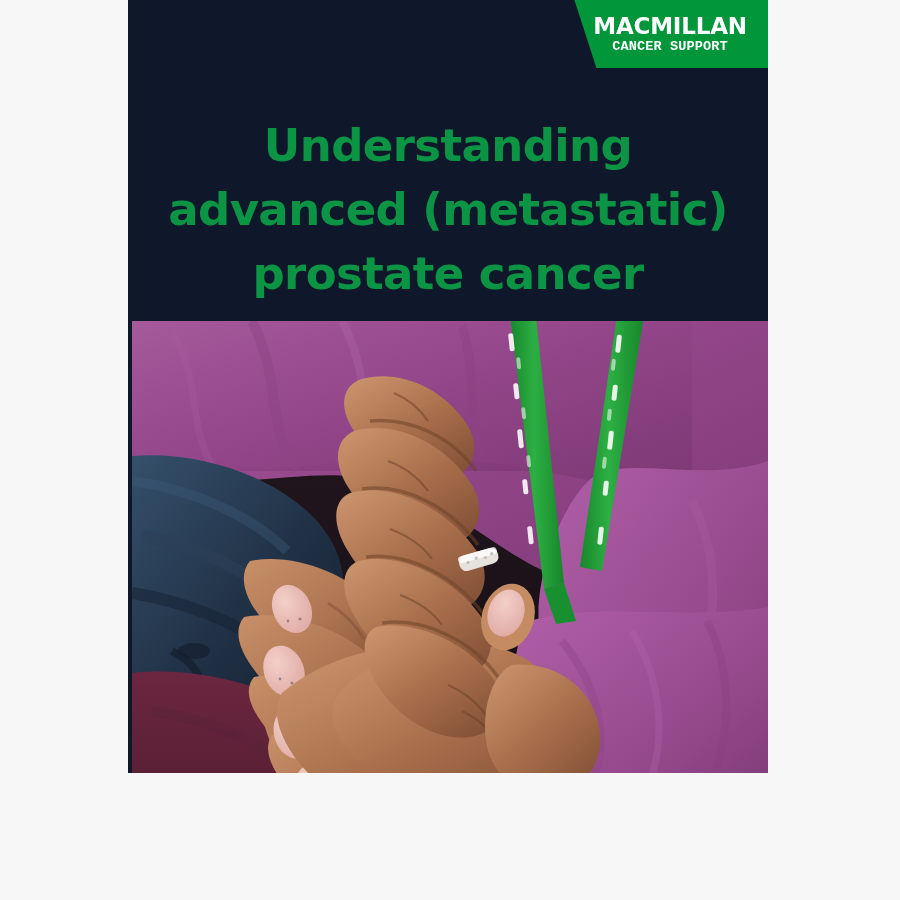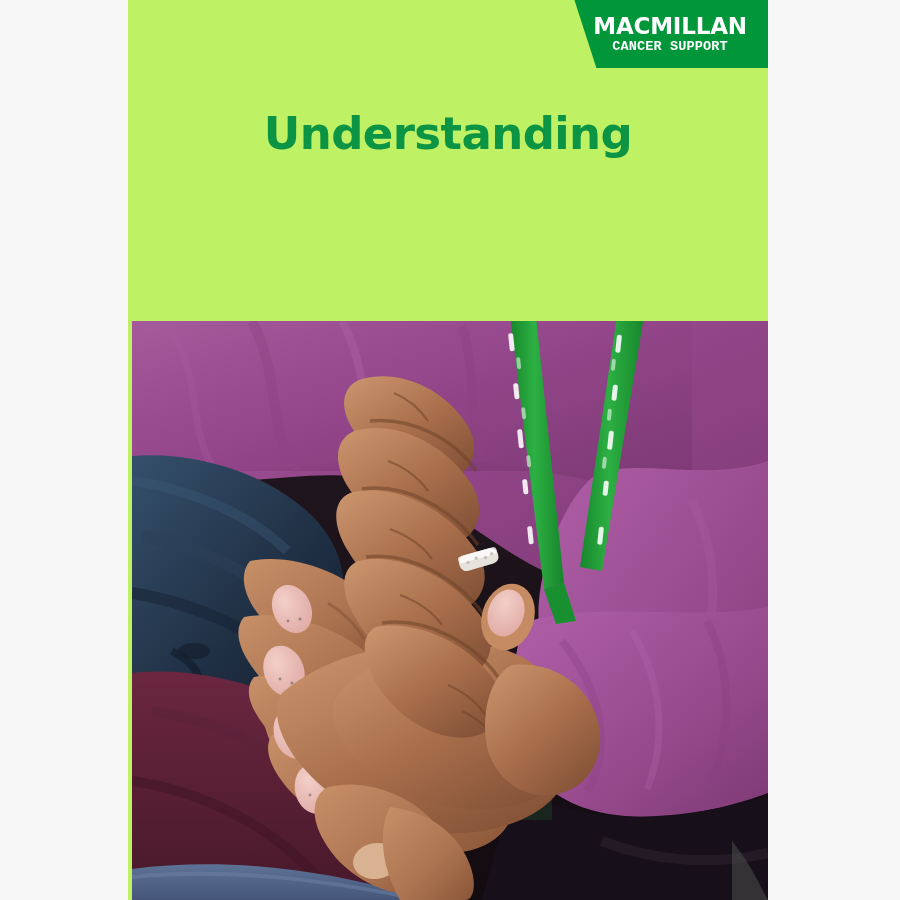--- a/index.html
+++ b/index.html
@@ -10,22 +10,22 @@
     overflow: hidden;
     background: #f7f7f7;
     font-family: "Liberation Sans", sans-serif;
   }
 
   #booklet-cover {
     position: absolute;
     left: 128px;
     top: 0;
     width: 640px;
-    height: 900px;
-    background: #bef264;
+    height: 773px;
+    background: #0f172a;
     overflow: hidden;
   }
 
   
   #logo-block {
     position: absolute;
     right: 0;
     top: 0;
     width: 220px;
     height: 68px;
@@ -66,20 +66,21 @@
     text-align: center;
   }
   .title-line {
     color: #0b9444;
     font-weight: 800;
     font-size: 45px;
     line-height: 52px;
     letter-spacing: -0.6px;
     font-family: "DejaVu Sans", sans-serif;
     white-space: nowrap;
+    margin-top: 12px;
   }
 
   
   #cover-photo {
     position: absolute;
     left: 4px;
     top: 321px;
     width: 636px;
     height: 579px;
     overflow: hidden;
@@ -92,20 +93,22 @@
 
 <div id="booklet-cover">
 
   <div id="logo-block">
     <div id="logo-line-1">MACMILLAN</div>
     <div id="logo-line-2">CANCER SUPPORT</div>
   </div>
 
   <div id="title-area">
     <div class="title-line">Understanding</div>
+    <div class="title-line">advanced (metastatic)</div>
+    <div class="title-line">prostate cancer</div>
   </div>
 
   <div id="cover-photo">
 
     <svg width="636" height="579" viewBox="0 0 636 579" xmlns="http://www.w3.org/2000/svg">
       <defs>
         <linearGradient id="gPurple" x1="0" y1="0" x2="1" y2="1">
           <stop offset="0%" stop-color="#a55a9c"></stop>
           <stop offset="45%" stop-color="#93468a"></stop>
           <stop offset="100%" stop-color="#7b3873"></stop>

